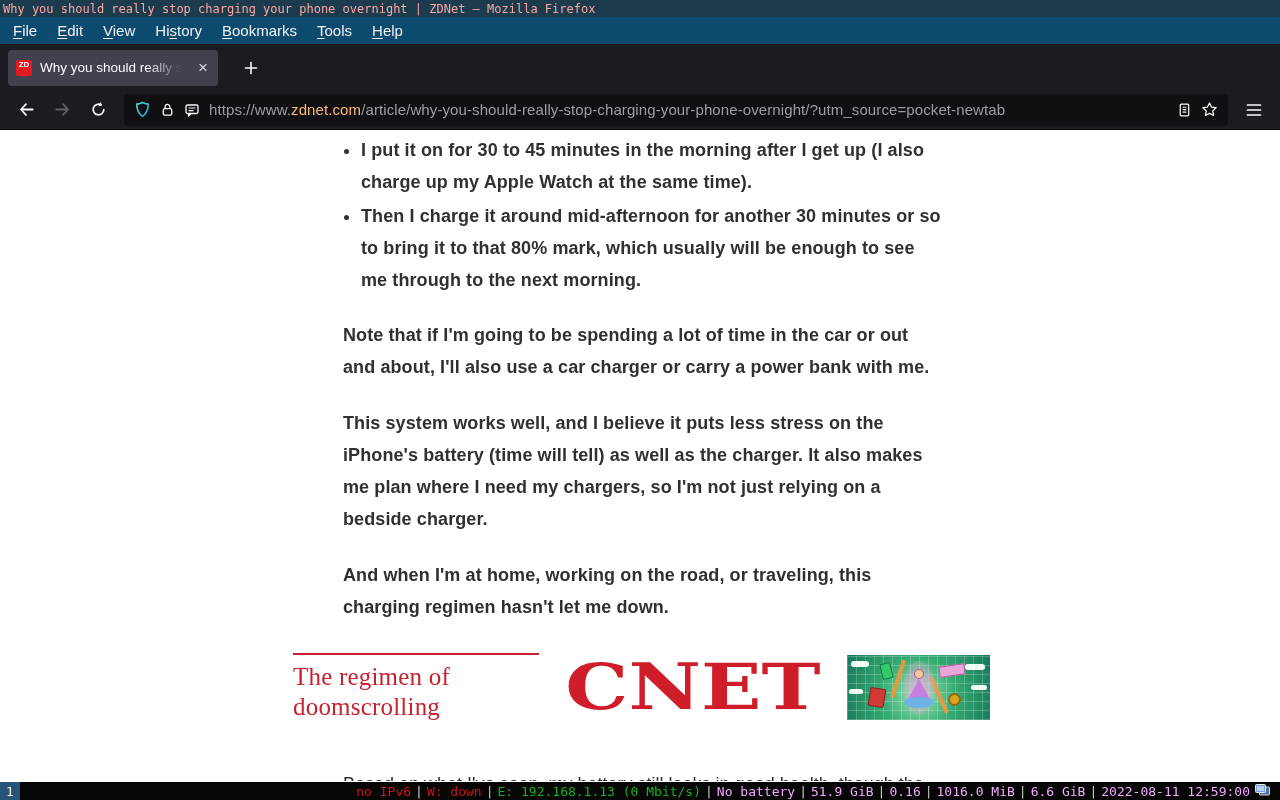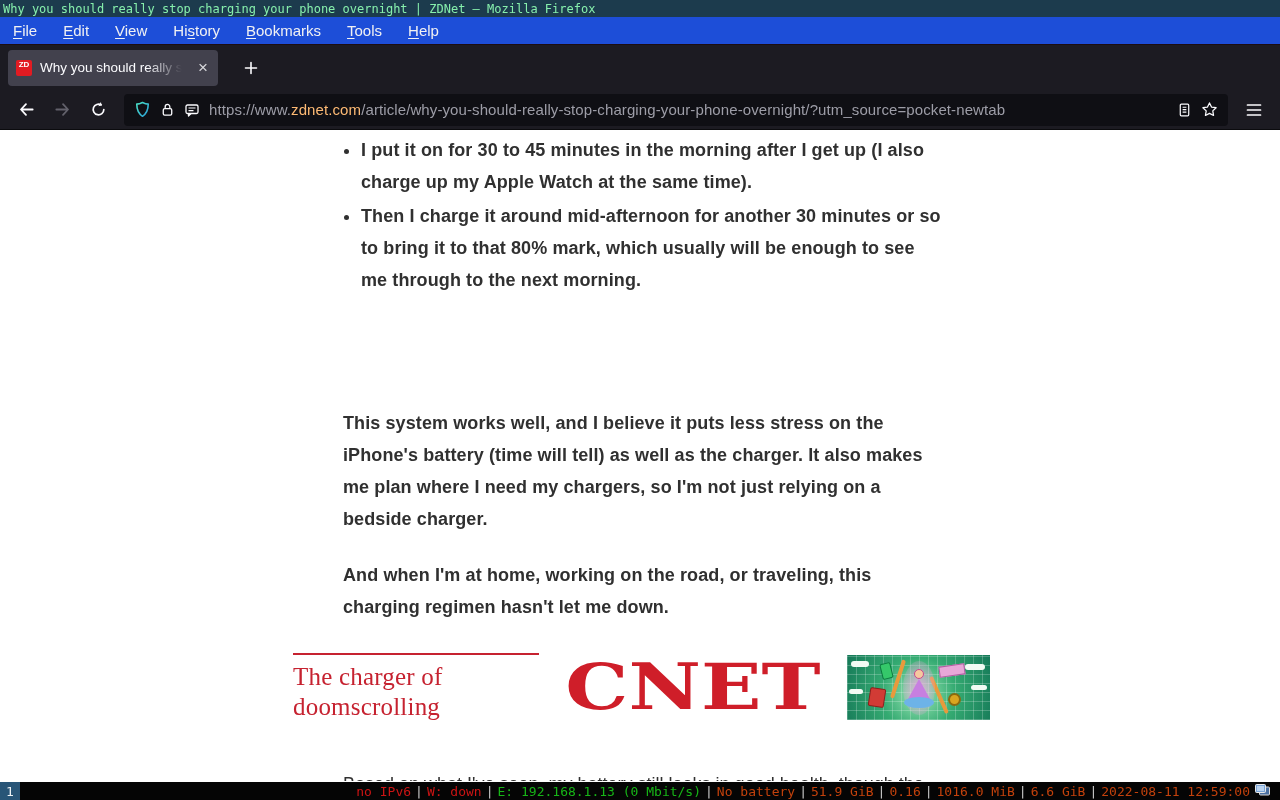--- a/index.html
+++ b/index.html
@@ -4,29 +4,29 @@
 <style>
   * { margin:0; padding:0; box-sizing:border-box; }
   html,body { background:#000; }
   .screen {
     position:relative; width:1280px; height:800px; overflow:hidden;
     font-family:"Liberation Sans", sans-serif;
   }
 
   
   .wm-titlebar {
-    height:17px; background:#1c3b4d; color:#86efac;
+    height:17px; background:#1c3b4d; color:#fca5a5;
     font-family:"DejaVu Sans Mono", monospace; font-size:12px;
     display:flex; align-items:center; padding-left:3px; white-space:pre;
   }
 
   
   .menubar {
-    height:28px; background:#1d4ed8; border-bottom:1px solid #1c0d12;
-    display:flex; align-items:center; padding-left:4px; gap:8px;
+    height:28px; background:#0c4a6e; border-bottom:1px solid #1c0d12;
+    display:flex; align-items:center; padding-left:4px; gap:2px;
   }
   .menu-item {
     color:#f1f1f3; font-size:15px; padding:3px 9px; cursor:default; white-space:pre;
   }
   .menu-item .accel { text-decoration:underline; text-underline-offset:2px; }
 
   
   .tabbar {
     height:45px; background:#1c1b22; display:flex; align-items:center; padding-left:8px;
   }
@@ -122,21 +122,21 @@
   
   .statusbar {
     height:18px; background:#050505; display:flex; align-items:center;
     font-family:"DejaVu Sans Mono", monospace; font-size:13px; color:#e6e6e6;
   }
   .ws-tag { width:20px; height:18px; background:#285577; color:#eef2f5;
             display:flex; align-items:center; justify-content:center; flex:none; }
   .status-right { margin-left:auto; display:flex; align-items:flex-start; padding-right:10px; white-space:pre; }
   .seg.red   { color:#cc1414; }
   .seg.green { color:#17b517; }
-  .seg.white { color:#c2410c; }
+  .seg.white { color:#f0abfc; }
   .sep { color:#c9c9c9; padding:0 4px; }
   .status-icon { margin-left:5px; display:flex; align-items:center; }
 
   svg { display:block; }
 </style>
 </head>
 <body>
 
 <div class="screen">
 
@@ -229,25 +229,26 @@
         <path d="M1.5 2 H14.5 M1.5 7 H14.5 M1.5 12 H14.5" stroke="#fbfbfe" stroke-width="1.7" stroke-linecap="round"></path>
       </svg>
     </div>
   </div>
 
   <div class="content">
     <ul class="textblock" style="top:4px;">
       <li>I put it on for 30 to 45 minutes in the morning after I get up (I also charge up my Apple Watch at the same time).</li>
       <li>Then I charge it around mid-afternoon for another 30 minutes or so to bring it to that 80% mark, which usually will be enough to see me through to the next morning.</li>
     </ul>
+    <p class="textblock" style="top:189px;">Note that if I'm going to be spending a lot of time in the car or out and about, I'll also use a car charger or carry a power bank with me.</p>
     <p class="textblock" style="top:277px;">This system works well, and I believe it puts less stress on the iPhone's battery (time will tell) as well as the charger. It also makes me plan where I need my chargers, so I'm not just relying on a bedside charger.</p>
     <p class="textblock" style="top:429px;">And when I'm at home, working on the road, or traveling, this charging regimen hasn't let me down.</p>
 
     <div class="ad">
-      <div class="ad-tagline">The charger of doomscrolling</div>
+      <div class="ad-tagline">The regimen of doomscrolling</div>
       <div class="cnet-logo">CNET</div>
       <div class="illo">
         <div class="cloud" style="left:4px;top:6px;width:18px;height:6px;"></div>
         <div class="cloud" style="left:118px;top:9px;width:20px;height:6px;"></div>
         <div class="cloud" style="left:2px;top:34px;width:14px;height:5px;"></div>
         <div class="cloud" style="left:124px;top:30px;width:16px;height:5px;"></div>
         <div class="ribbon" style="left:49px;top:4px;transform:rotate(18deg);"></div>
         <div class="ribbon" style="left:90px;top:20px;transform:rotate(-24deg);"></div>
         <div class="aura"></div>
         <div class="phone"></div>

